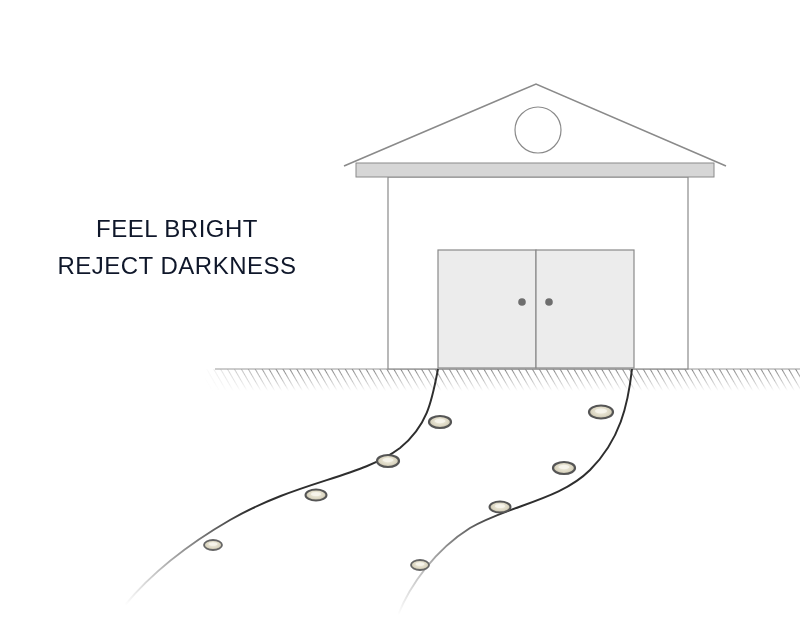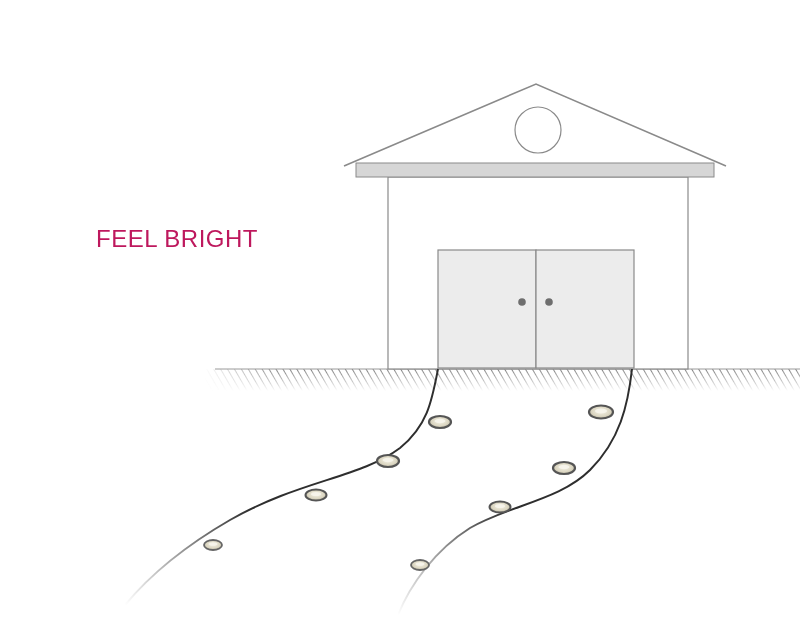--- a/index.html
+++ b/index.html
@@ -5,26 +5,25 @@
     html, body { margin: 0; padding: 0; background: #ffffff; }
     body { width: 800px; height: 618px; position: relative; overflow: hidden; }
     #scene { position: absolute; left: 0; top: 0; width: 800px; height: 618px; }
     .slogan {
       position: absolute;
       left: 52px;
       top: 210px;
       width: 250px;
       font-family: "Liberation Sans", "DejaVu Sans", sans-serif;
       font-weight: 400;
-      color: #be185d;
+      color: #0f172a;
       text-align: center;
       letter-spacing: 0.5px;
       line-height: 37px;
       font-size: 24px;
-      margin-top: 10px;
     }
     .slogan .line { display: block; white-space: nowrap; }
   </style>
 </head>
 <body>
 
 <svg id="scene" xmlns="http://www.w3.org/2000/svg" width="800" height="618" viewBox="0 0 800 618">
   <defs>
     <pattern id="hatch" patternUnits="userSpaceOnUse" width="6" height="6" patternTransform="rotate(-30)">
       <rect width="6" height="6" fill="#ffffff"></rect>
@@ -132,13 +131,14 @@
     </g>
     <g>
       <ellipse cx="420" cy="565" rx="9" ry="5" fill="url(#lens)" stroke="#666" stroke-width="1.8"></ellipse>
       <ellipse cx="420" cy="564" rx="4.5" ry="1.8" fill="#f7f5ec" opacity="0.9"></ellipse>
     </g>
   </g>
 </svg>
 
 <div class="slogan">
   <span class="line">FEEL BRIGHT</span>
+  <span class="line">REJECT DARKNESS</span>
 </div>
 
 </body></html>

